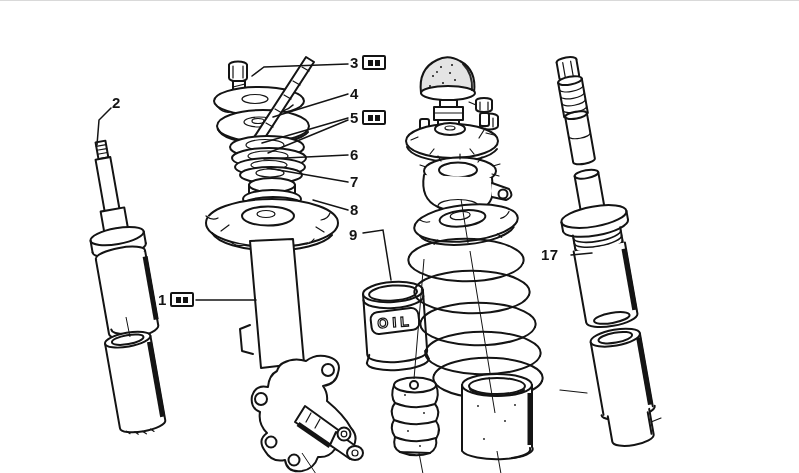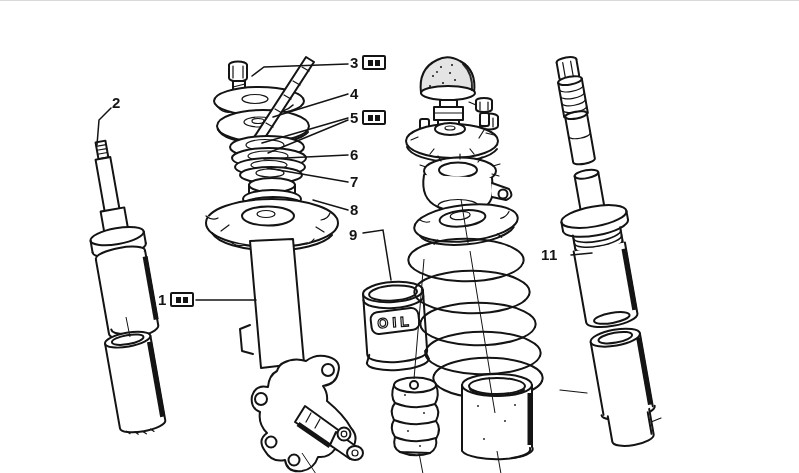--- a/index.html
+++ b/index.html
@@ -351,15 +351,15 @@
 
   <div class="callout" style="left:350px;top:201px">
     <span class="num">8</span>
   </div>
 
   <div class="callout" style="left:349px;top:226px">
     <span class="num">9</span>
   </div>
 
   <div class="callout" style="left:541px;top:246px">
-    <span class="num">11</span>
+    <span class="num">17</span>
   </div>
 </div>
 
 </body></html>

